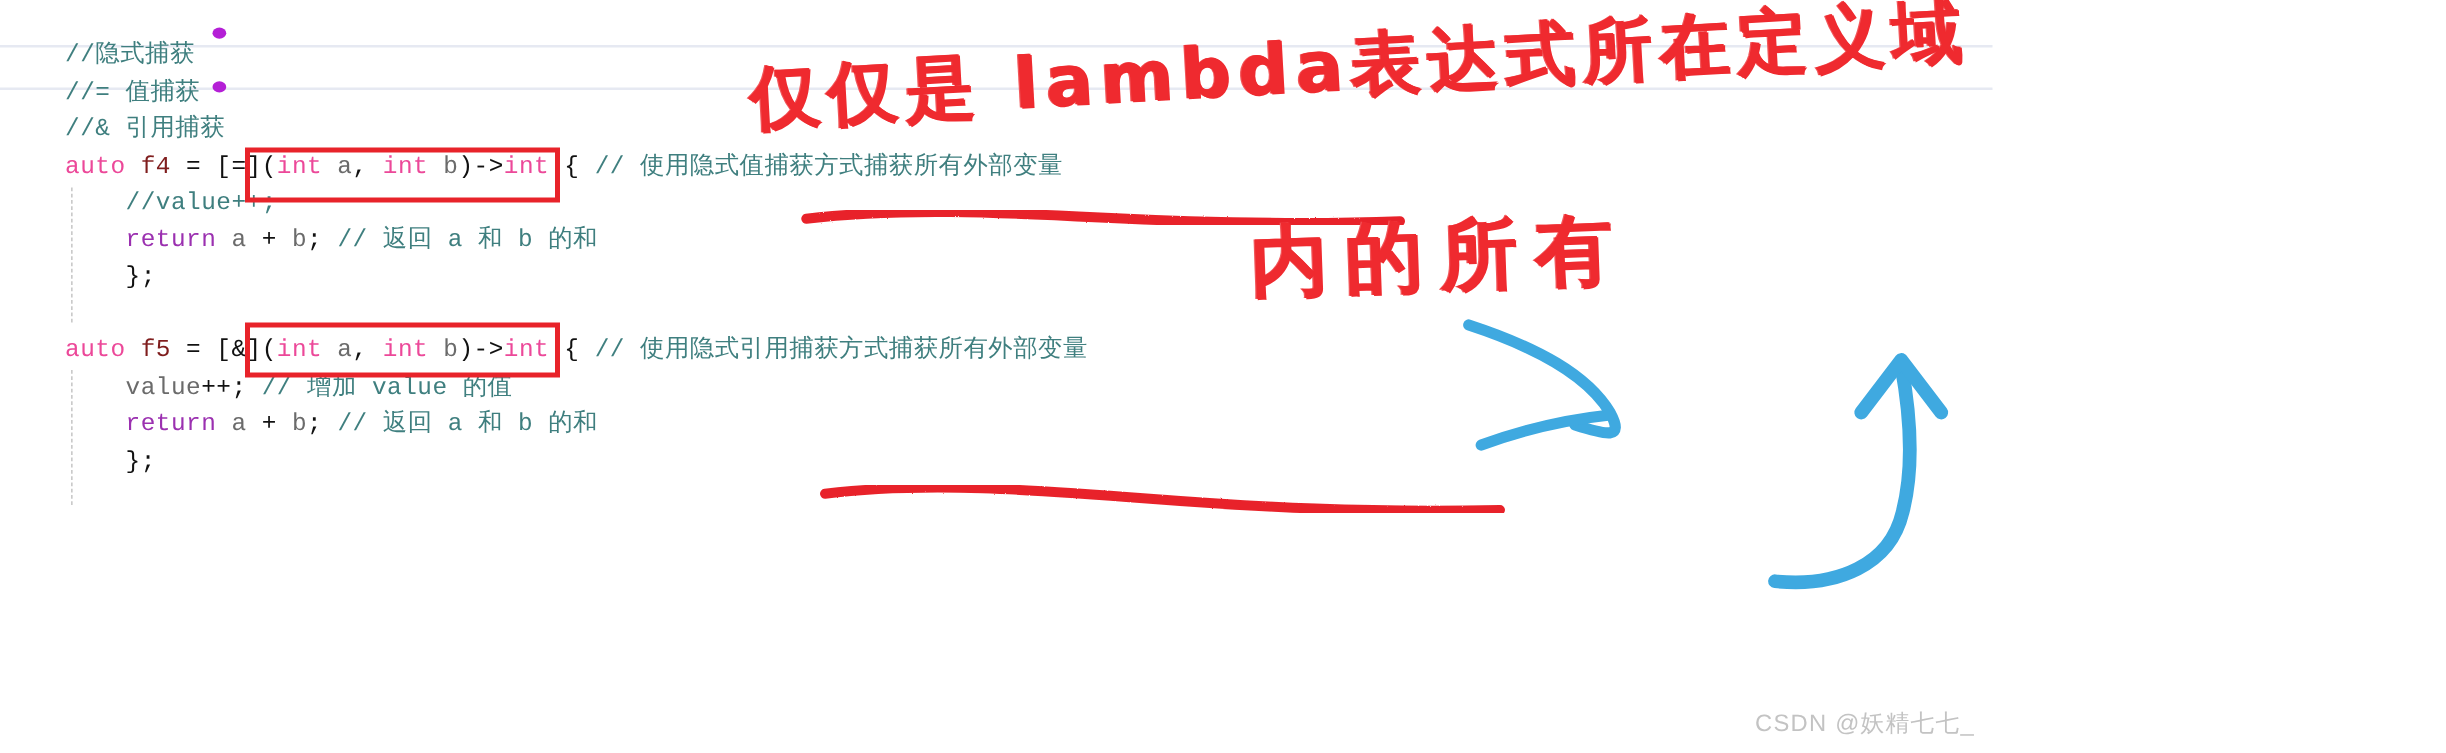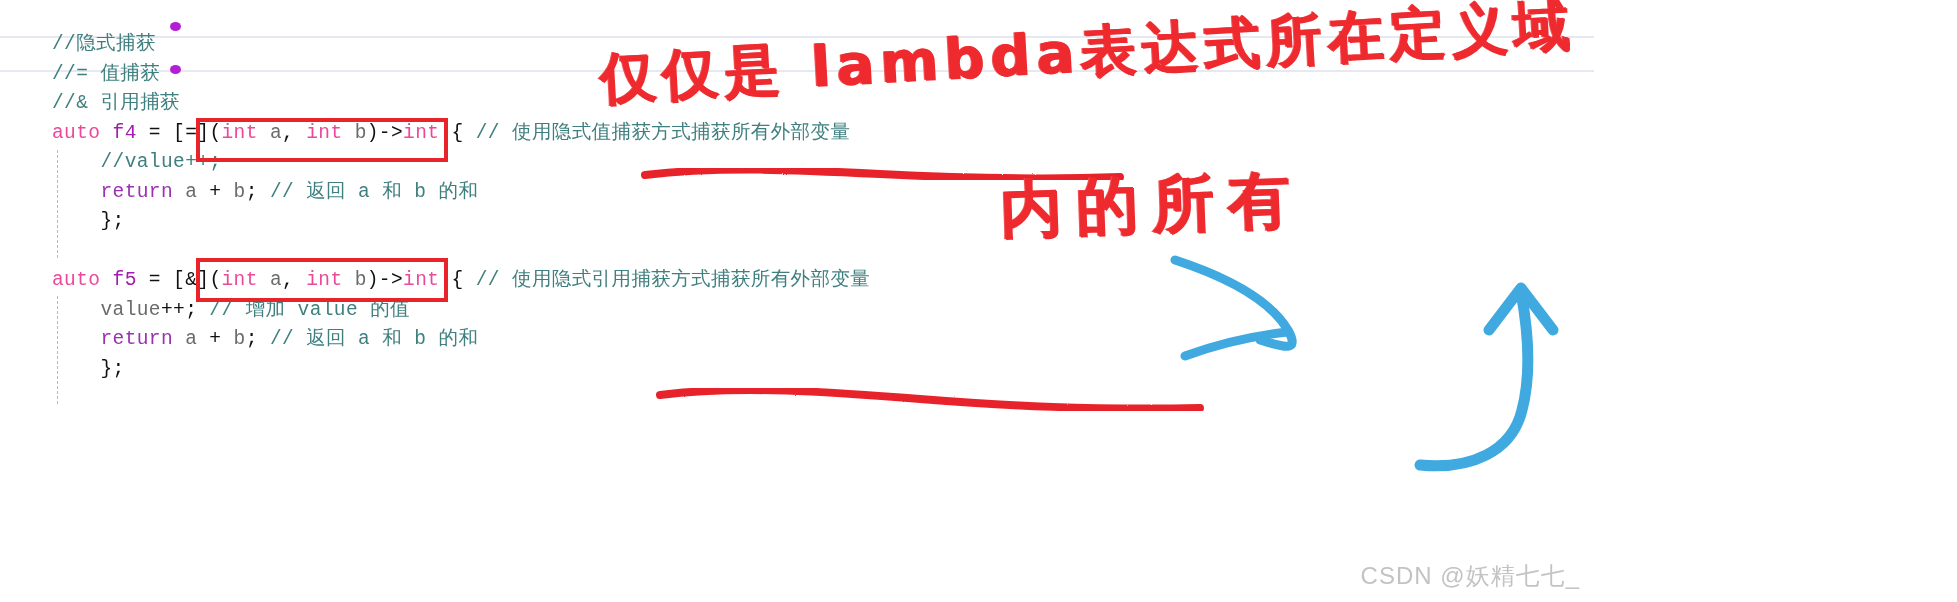--- a/index.html
+++ b/index.html
@@ -18,21 +18,21 @@
   #code{
     position:absolute;left:52px;top:30px;
     font-family:"Liberation Mono","DejaVu Sans Mono",monospace;
     font-size:19.5px;line-height:29.5px;white-space:pre;
     letter-spacing:0.4px;
   }
   .ln{height:29.5px;white-space:pre;}
   .cmt{color:#3f7f7f;}
   .kw{color:#ec4899;}
   .kw2{color:#9b30b0;font-family:Liberation Mono, monospace;}
-  .id{color:#a21caf;}
+  .id{color:#7f1d1d;}
   .var{color:#6b6b6b;}
   .pl{color:#111;}
   .ind{display:inline-block;}
 
   
   .guide{position:absolute;width:0;border-left:1px dashed #b9b9b9;}
   .g1{left:57px;top:150px;height:108px;}
   .g2{left:57px;top:296px;height:108px;}
 
   
@@ -53,21 +53,21 @@
     text-shadow:1px 1px 0 #ef2a2f,-1px 0 0 #f2565a;
   }
   #hw-line2{
     left:1000px;top:168px;font-size:62px;letter-spacing:14px;
     transform:rotate(-2deg);transform-origin:left center;
     text-shadow:1px 1px 0 #ef2a2f,-1px 0 0 #f2565a;
   }
 
   
   #watermark{
-    position:absolute;right:14px;bottom:10px;color:#c3c3c3;font-size:24px;
+    position:absolute;right:14px;bottom:10px;color:#c3c3c3;font-size:19px;
     font-family:"Liberation Sans",sans-serif;letter-spacing:1px;
   }
 
   svg.overlay{position:absolute;left:0;top:0;width:1957px;height:602px;pointer-events:none;}
 </style>
 </head>
 <body>
 
 <div id="stage">
 

